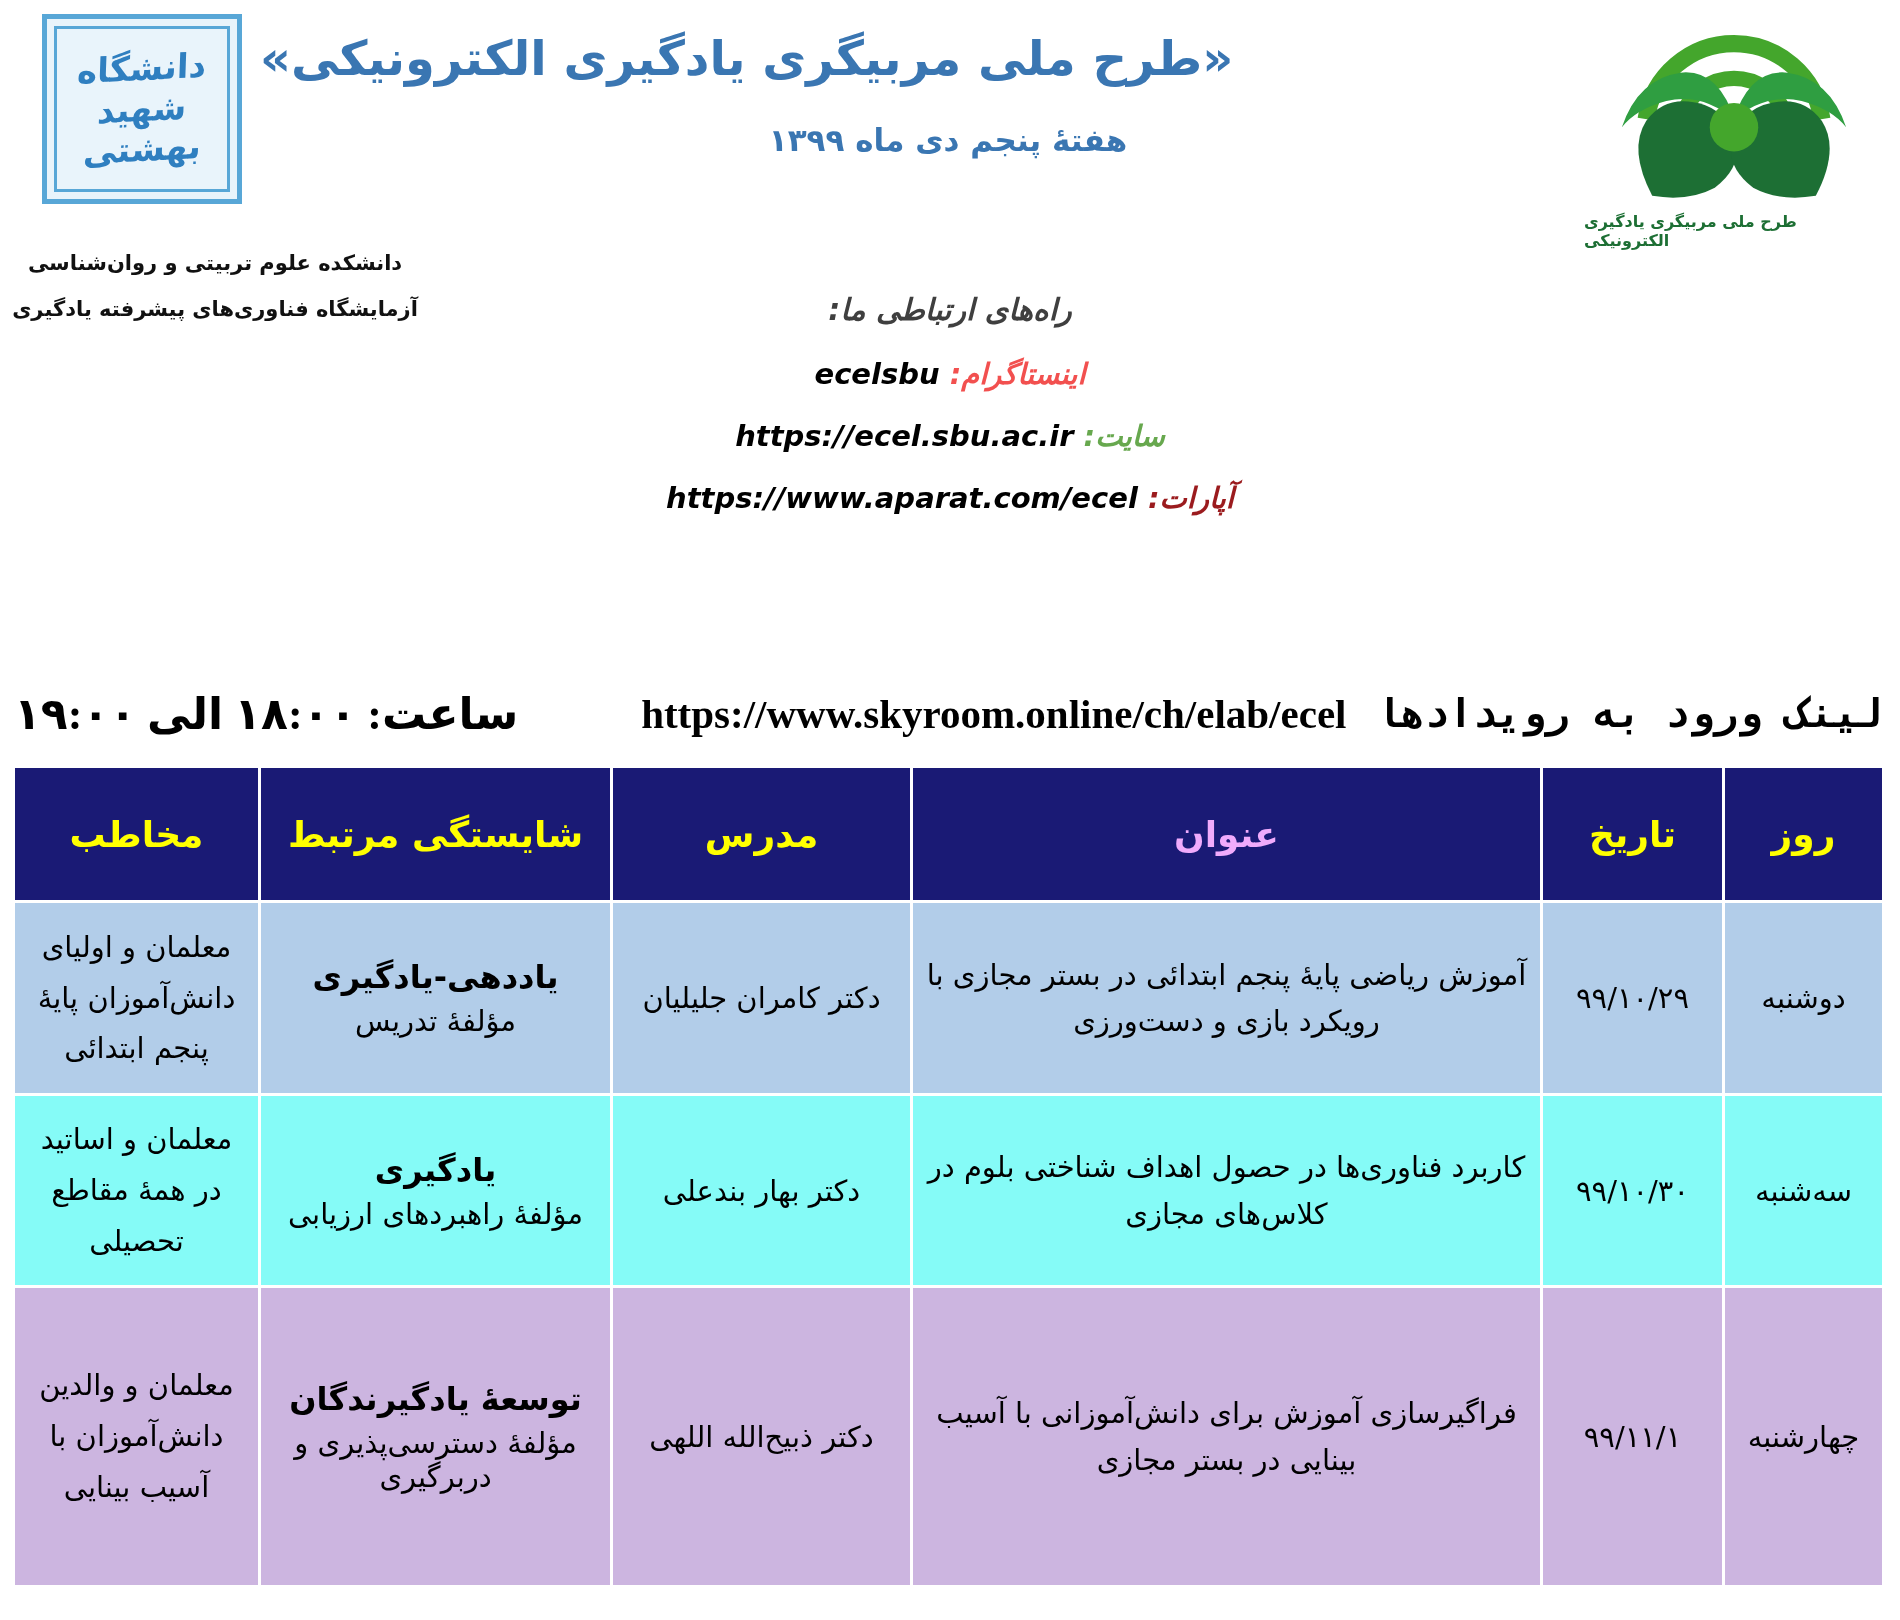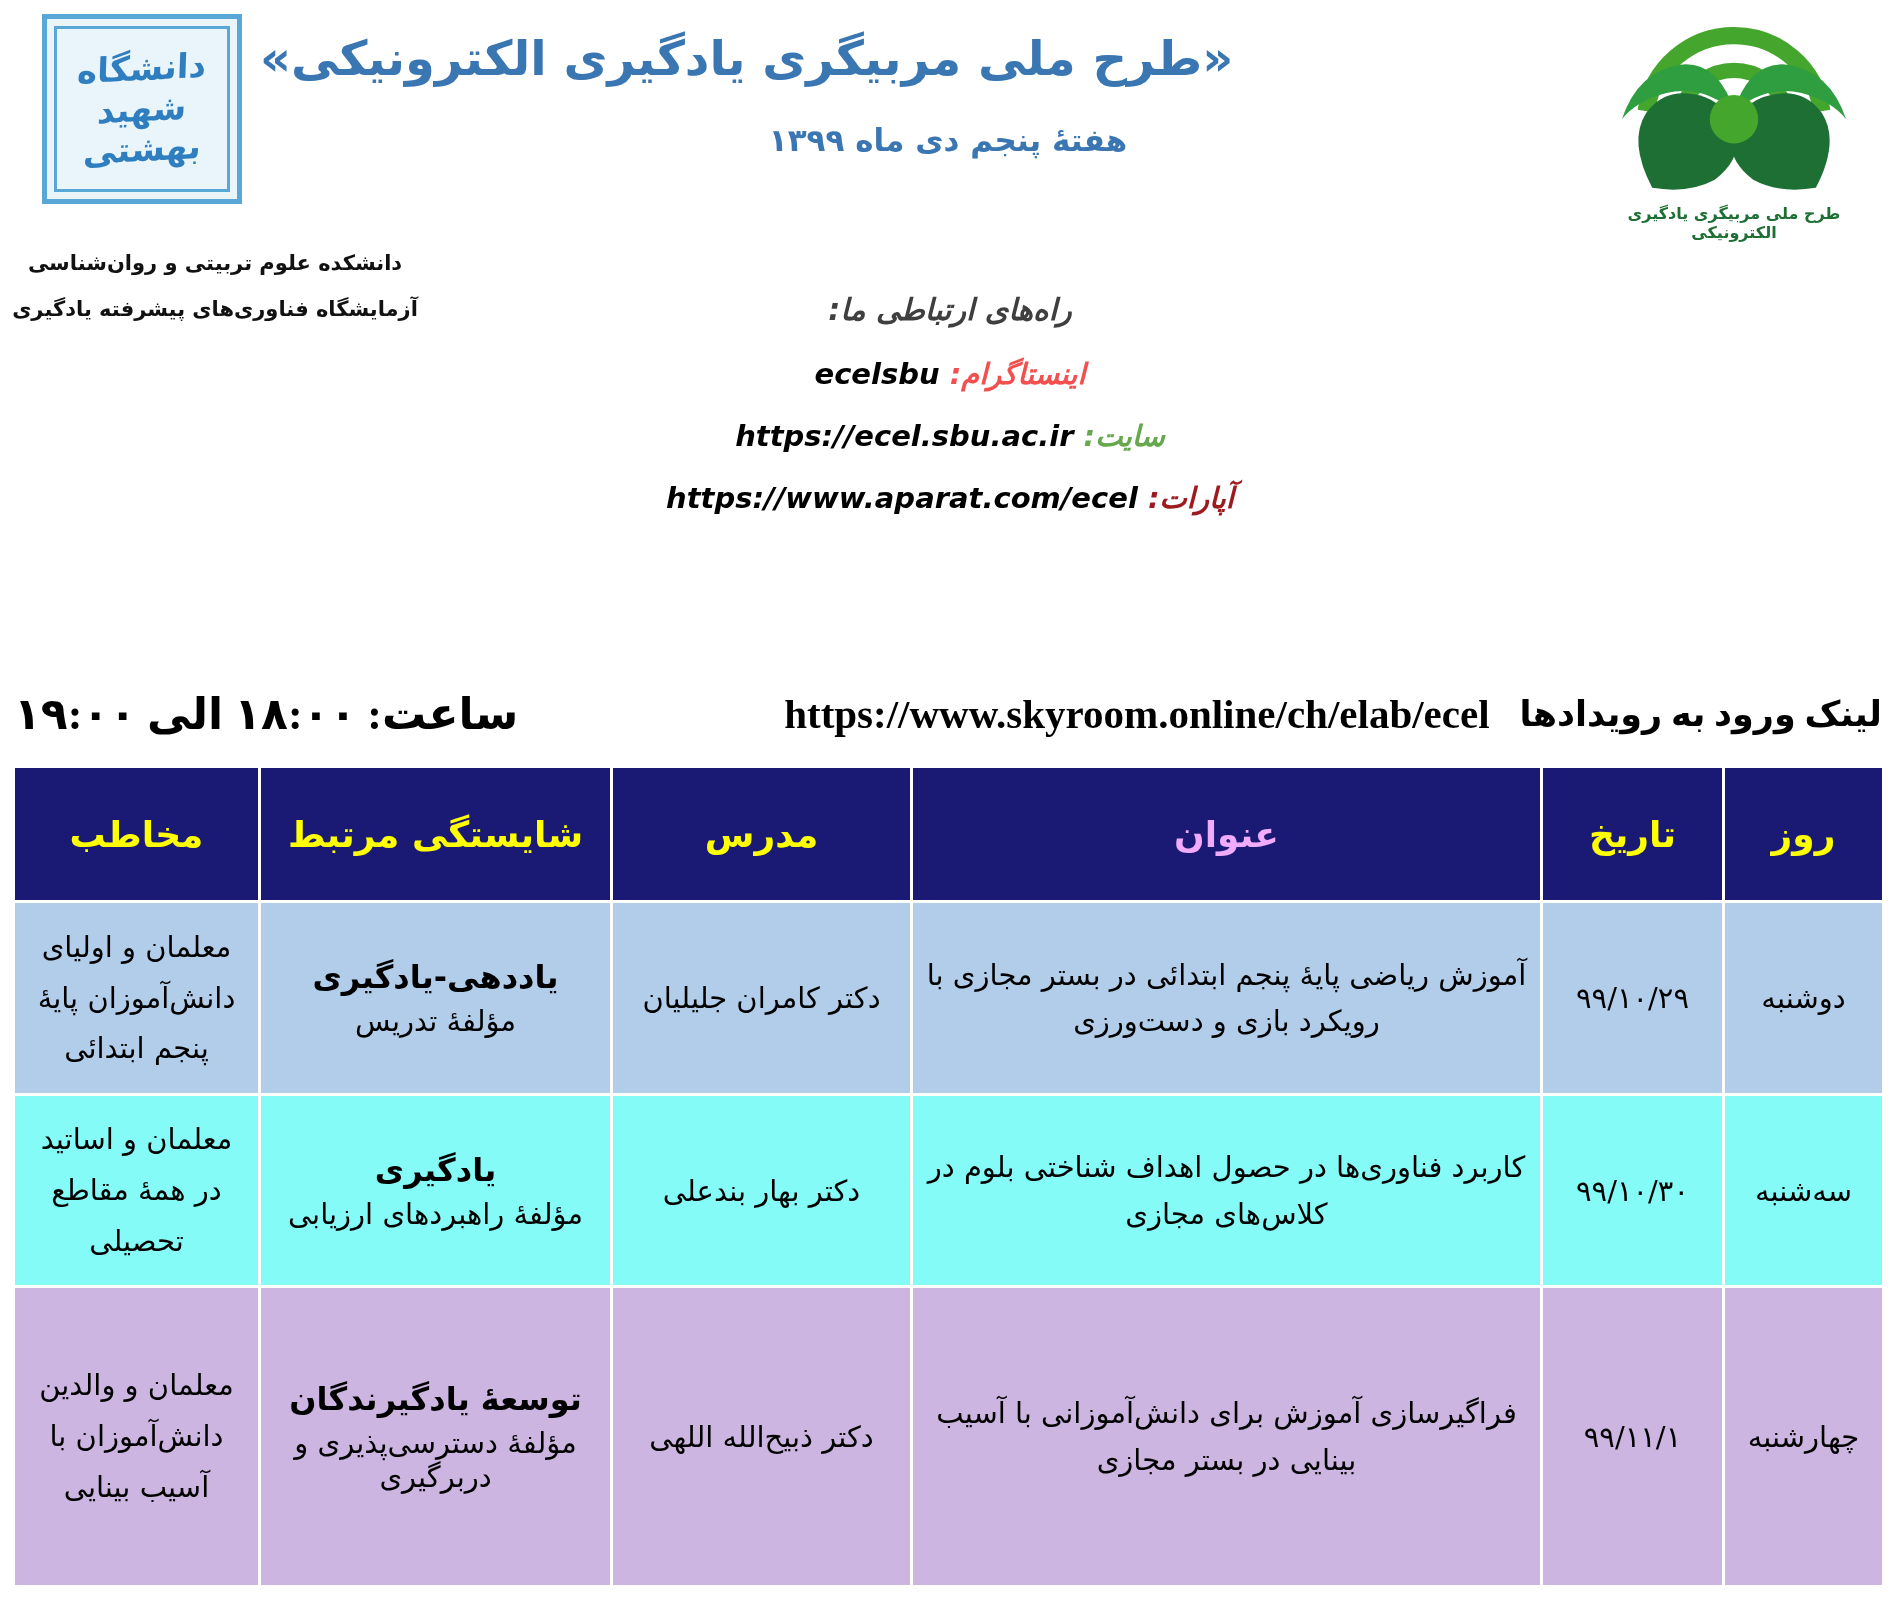--- a/index.html
+++ b/index.html
@@ -30,21 +30,21 @@
   }
   .uni-line { transform:rotate(-3deg) skewX(-5deg); }
 
   .faculty {
     position:absolute; left:0; top:240px; width:430px;
     text-align:center; font-weight:bold; font-size:21px;
     line-height:2.2; color:#111; white-space:nowrap;
   }
 
   
-  .prog-logo { position:absolute; right:16px; top:0; width:300px; text-align:center; }
+  .prog-logo { position:absolute; right:16px; top:8px; width:300px; text-align:left; }
   .prog-logo svg { width:262px; height:202px; display:block; margin:0 auto; }
   .prog-caption { font-size:16px; font-weight:bold; margin-top:2px; }
 
   
   .title {
     position:absolute; top:30px; left:260px; right:260px;
     text-align:left; font-size:48px; font-weight:bold;
   }
   .subtitle {
     position:absolute; top:122px; left:256px; right:260px;
@@ -57,21 +57,21 @@
   .contact-line { font-size:29px; font-weight:bold; margin-bottom:28px; color:#111; }
   .contact-line .value { direction:ltr; unicode-bidi:isolate; color:#000; font-weight:bold; }
 
   
   .events-row {
     position:absolute; top:688px; left:14px; right:18px;
     display:flex; align-items:center;
     font-family:"Liberation Serif","DejaVu Serif","DejaVu Sans",serif;
     font-weight:bold; color:#000;
   }
-  .events-label { font-size:35px; }
+  .events-label { font-size:40px;font-family:Liberation Mono, monospace; }
   .events-url { font-size:41px; direction:ltr; unicode-bidi:isolate; margin-right:30px; }
   .events-spacer { flex:1; }
   .events-time { font-size:44px; }
 
   
   table.schedule {
     width:1870px; margin:0 15px;
     border-collapse:collapse; table-layout:fixed;
     text-align:center;
   }

